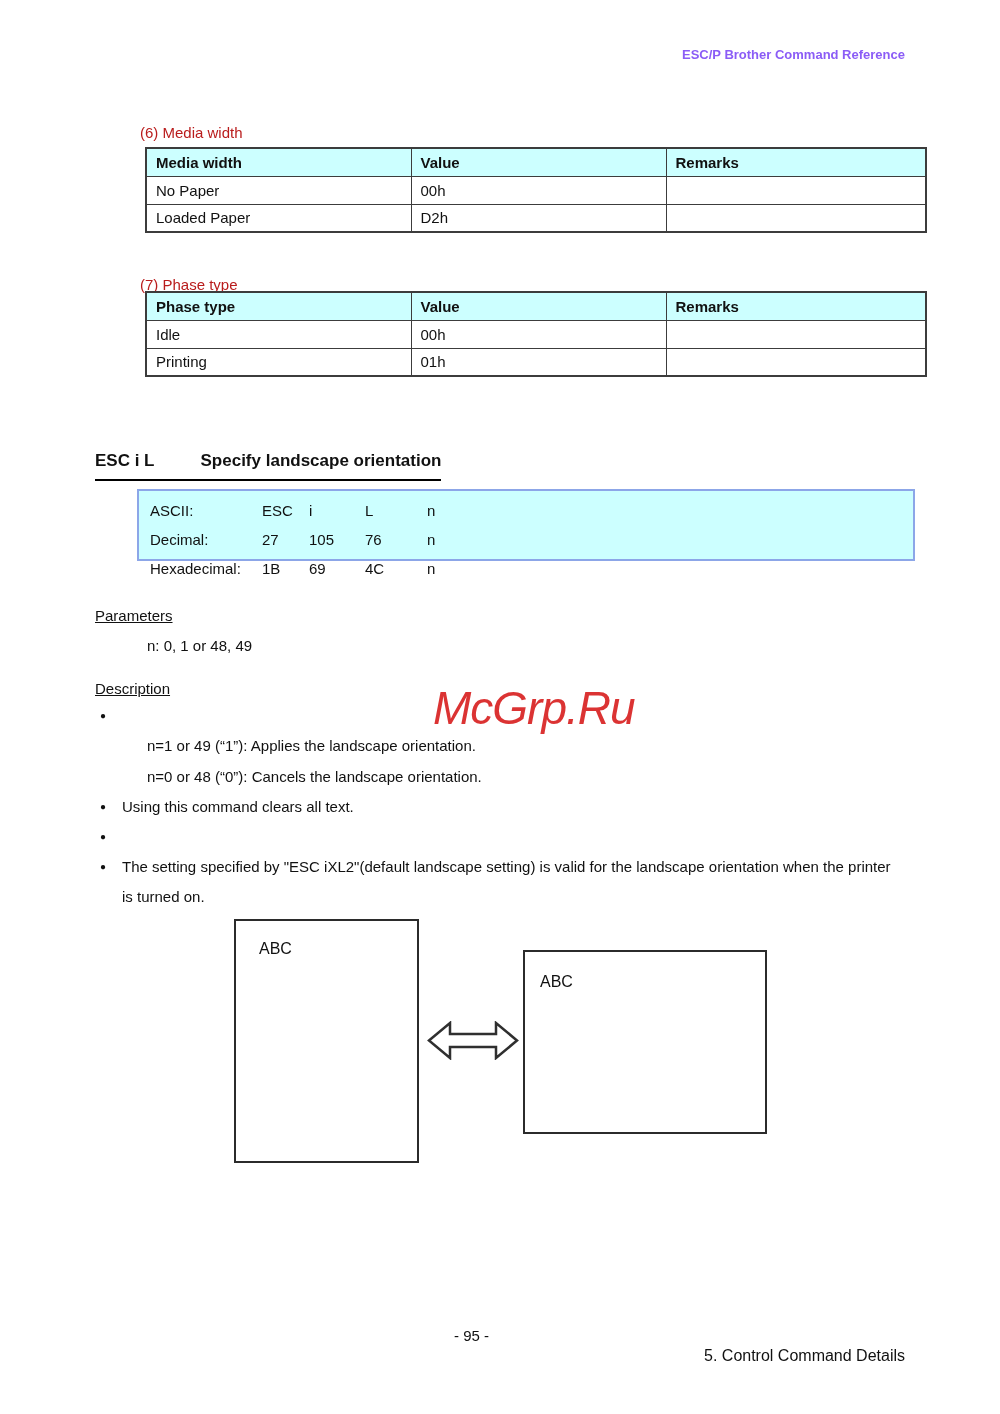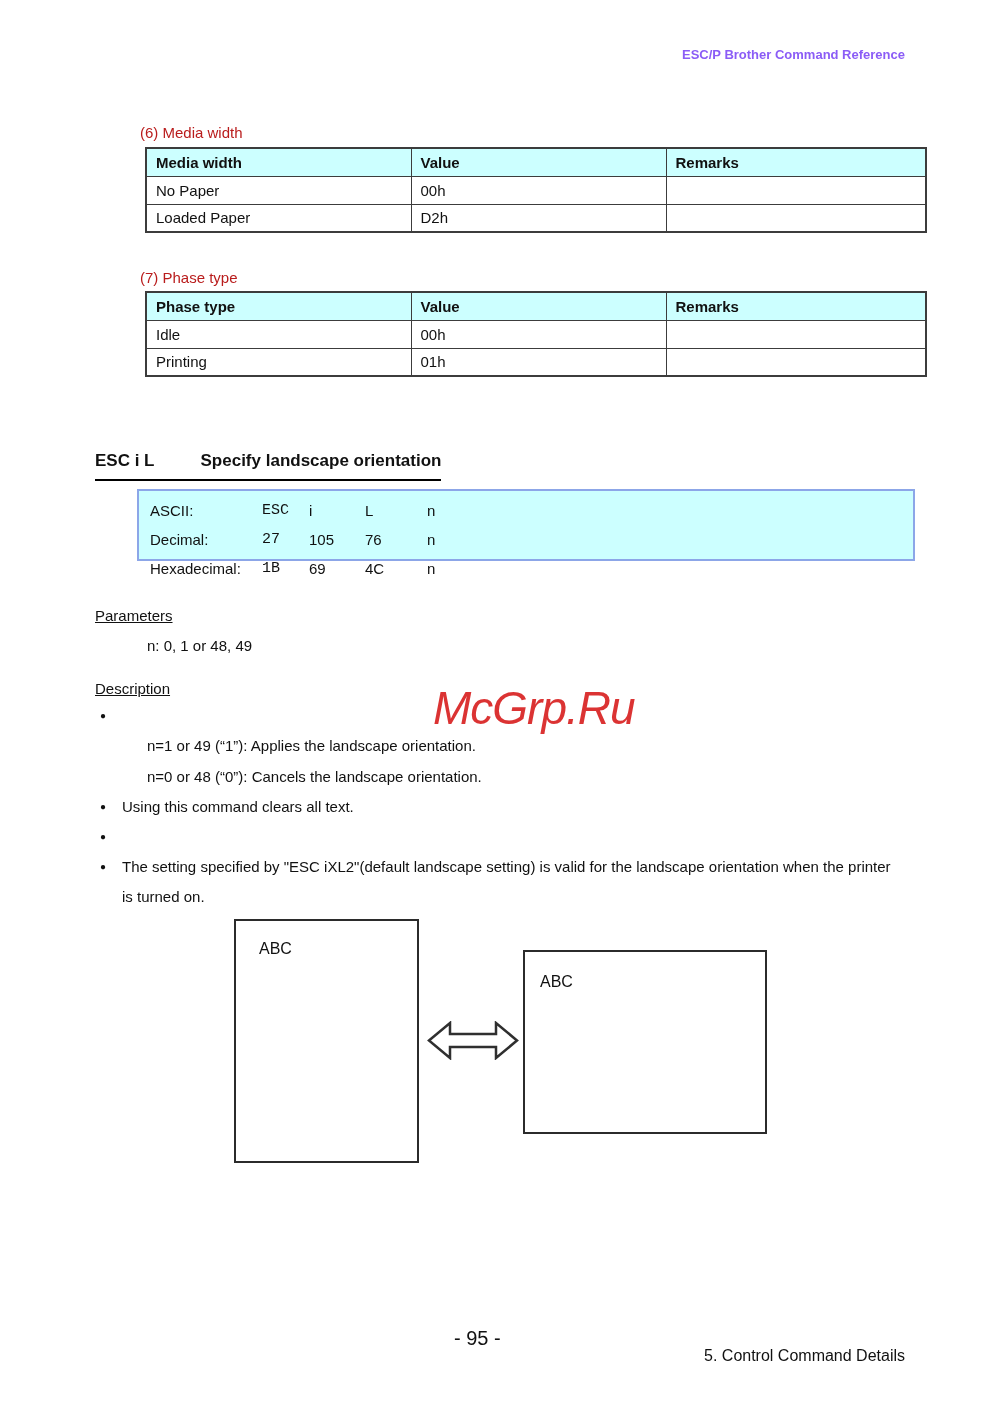--- a/index.html
+++ b/index.html
@@ -6,39 +6,39 @@
   html, body { background: #e8e8e8; }
   body { font-family: "Liberation Sans", "DejaVu Sans", sans-serif; }
   .page {
     position: relative; width: 1000px; height: 1414px;
     background: #ffffff; color: #111; margin: 0 auto; overflow: hidden;
   }
   .doc-header { position: absolute; top: 47px; right: 95px; font-size: 13px; color: #8b5cf6; font-weight: bold; }
 
   .caption { position: absolute; font-size: 15px; color: #b91c1c; }
   .caption-6 { left: 140px; top: 124px; }
-  .caption-7 { left: 140px; top: 269px; }
+  .caption-7 { left: 140px; top: 276px; }
 
   .data-table { position: absolute; left: 145px; width: 780px; border-collapse: collapse; font-size: 15px; table-layout: fixed; }
   .table-6 { top: 147px; }
   .table-7 { top: 291px; }
   .data-table th, .data-table td { border: 1px solid #3c3c3c; height: 28px; padding: 0 9px; overflow: hidden; }
   .data-table { border: 2px solid #3c3c3c; }
   .data-table th { background: #ccffff; font-weight: bold; text-align: left; }
   .data-table td { text-align: left; background: #fff; }
   .col-a { width: 265px; } .col-b { width: 255px; } .col-c { width: 260px; }
 
   .cmd-heading { position: absolute; left: 95px; top: 451px; font-size: 17px; font-weight: bold;
                  border-bottom: 2px solid #000; padding-bottom: 8px; white-space: nowrap; }
   .cmd-name { display: inline-block; margin-right: 46px; }
 
   .code-box { position: absolute; left: 137px; top: 489px; width: 778px; height: 72px;
               background: #ccffff; border: 2px solid #8ca6e8; padding: 5px 0 0 11px; font-size: 15px; }
   .code-row { display: flex; line-height: 29px; }
-  .code-label { width: 112px; } .cv0 { width: 47px; font-family: Liberation Mono, monospace; } .cv1 { width: 56px; } .cv2 { width: 62px; }
+  .code-label { width: 112px; } .cv0 { width: 47px; } .cv1 { width: 56px; } .cv2 { width: 62px; }
 
   .sub-heading { position: absolute; left: 95px; font-size: 15px; text-decoration: underline; }
   .params-heading { top: 607px; }
   .desc-heading { top: 680px; }
   .param-value { position: absolute; left: 147px; top: 637px; font-size: 15px; }
 
   .desc { position: absolute; left: 100px; top: 701px; width: 812px; font-size: 15px; }
   .bullet-row { display: flex; line-height: 30px; }
   .bullet-glyph { width: 22px; font-size: 10px; line-height: 30px; flex: 0 0 22px; }
   .bullet-text { line-height: 30px; }
@@ -49,21 +49,21 @@
                color: #d81e1e; letter-spacing: -1px; white-space: nowrap; opacity: 0.9; }
 
   .box-portrait { position: absolute; left: 234px; top: 919px; width: 185px; height: 244px;
                   border: 2px solid #2b2b2b; background: #fff; }
   .box-portrait .abc-label { position: absolute; left: 23px; top: 19px; font-size: 16px; }
   .box-landscape { position: absolute; left: 523px; top: 950px; width: 244px; height: 184px;
                    border: 2px solid #2b2b2b; background: #fff; }
   .box-landscape .abc-label { position: absolute; left: 15px; top: 21px; font-size: 16px; }
   .swap-arrow { position: absolute; left: 427px; top: 1021px; width: 92px; height: 39px; }
 
-  .page-num { position: absolute; left: 454px; top: 1327px; font-size: 20px; text-align: right; }
+  .page-num { position: absolute; left: 454px; top: 1327px; font-size: 15px; text-align: right; }
   .chapter-ref { position: absolute; right: 95px; top: 1347px; font-size: 16px; }
 </style>
 </head>
 <body>
 
 <div class="page">
 
   <div class="doc-header">ESC/P Brother Command Reference</div>
 
   <div class="caption caption-6">(6) Media width</div>

